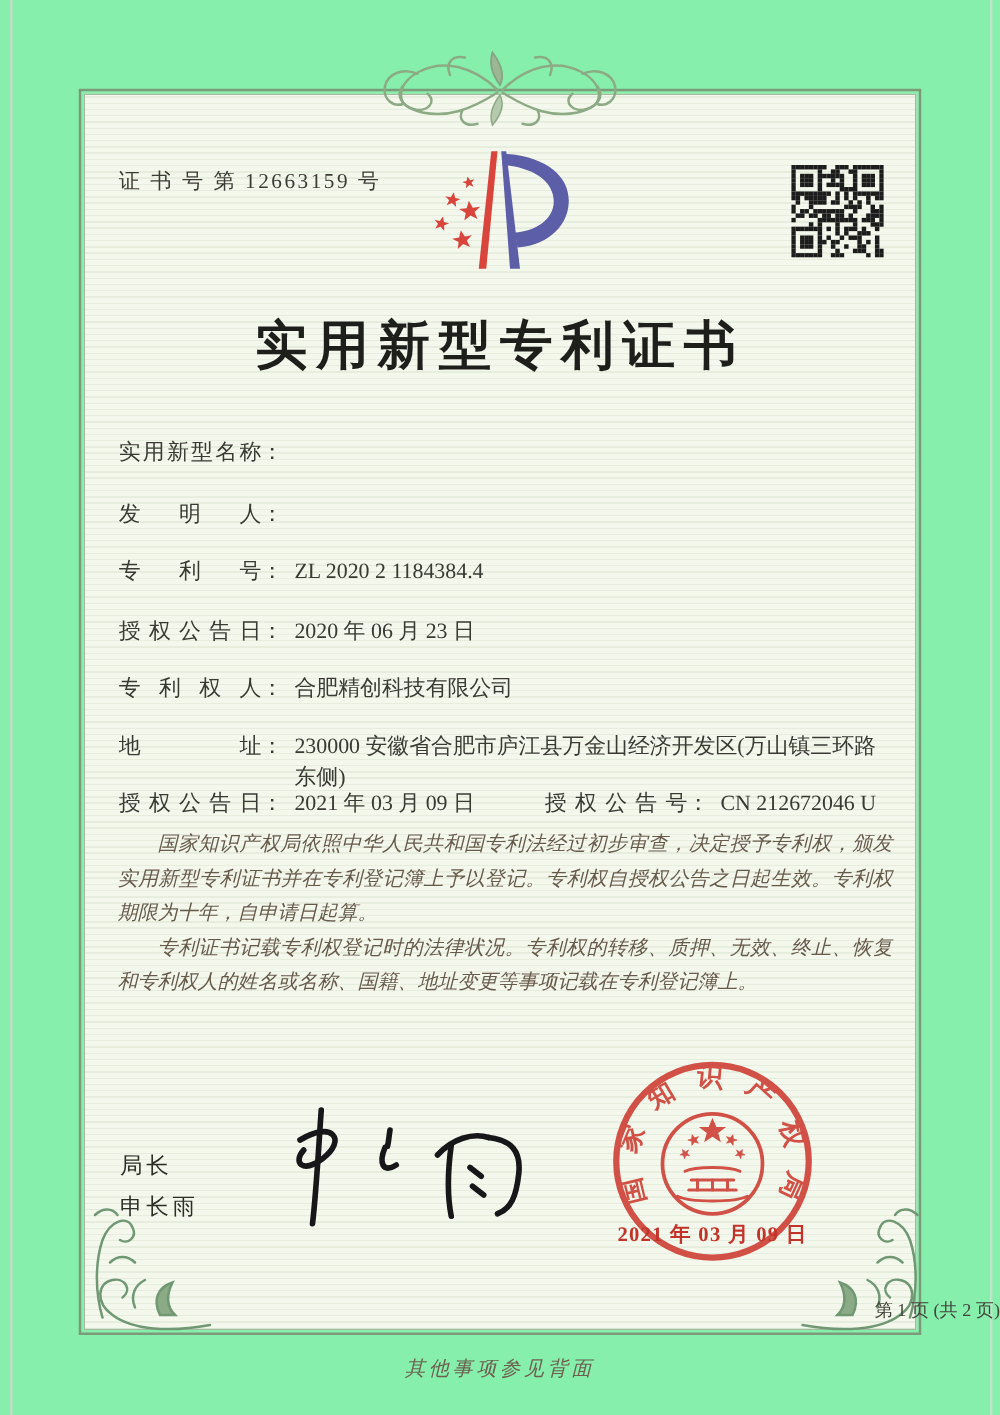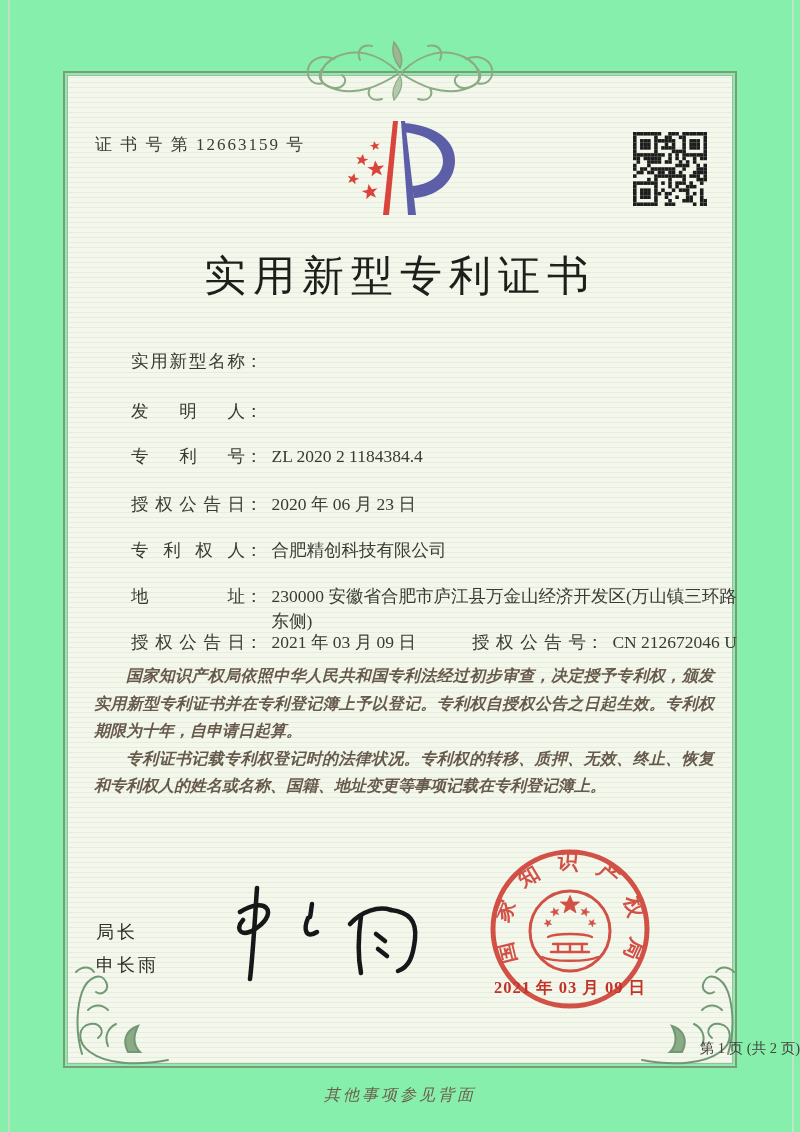--- a/index.html
+++ b/index.html
@@ -26,38 +26,38 @@
       rgba(255,255,255,0) 1px, rgba(255,255,255,0) 5px);
   }
 
   .cert-no{position:absolute;left:95px;top:133px;font-size:17px;letter-spacing:2px;color:#3c3c36;}
 
   .logo{position:absolute;left:344px;top:116px;}
   .qr{position:absolute;left:633px;top:132px;width:74px;height:74px;}
 
   .title{
     position:absolute;left:0;right:0;top:248px;text-align:center;
-    font-size:42px;font-weight:400;letter-spacing:7px;color:#1e1e1b;
+    font-size:42px;font-weight:700;letter-spacing:7px;color:#1e1e1b;
   }
 
   .row{position:absolute;left:95px;width:622px;display:flex;align-items:flex-start;
-       font-size:17.5px;color:#3a3a34;line-height:25px;margin-left:36px;}
+       font-size:17.5px;color:#3a3a34;line-height:25px;}
   .flabel{flex:none;width:114px;text-align:justify;text-align-last:justify;}
   .colon{flex:none;margin-right:9px;}
   .fvalue{flex:1;}
   .grant-row{display:flex;}
   .grant-group{display:flex;align-items:flex-start;}
   .grant-gap{width:56px;flex:none;}
 
   .body-text{
     position:absolute;left:94px;top:662px;width:620px;
     font-size:16px;line-height:27.5px;color:#665a4b;text-align:justify;
     font-style:italic;
   }
-  .body-text p{margin:0;text-indent:2em;font-weight:bold;}
+  .body-text p{margin:0;text-indent:2em;}
 
   .signer-title{position:absolute;left:96px;top:920px;font-size:18px;letter-spacing:3px;color:#2e2e29;}
   .signer-name{position:absolute;left:96px;top:953px;font-size:18px;letter-spacing:3px;color:#2e2e29;}
   .signature{position:absolute;left:212px;top:882px;}
 
   .seal{position:absolute;left:478px;top:845px;}
   .seal-date{
     position:absolute;left:478px;top:977px;width:184px;text-align:center;
     font-size:16.5px;font-weight:600;letter-spacing:1px;color:#c23329;
   }

